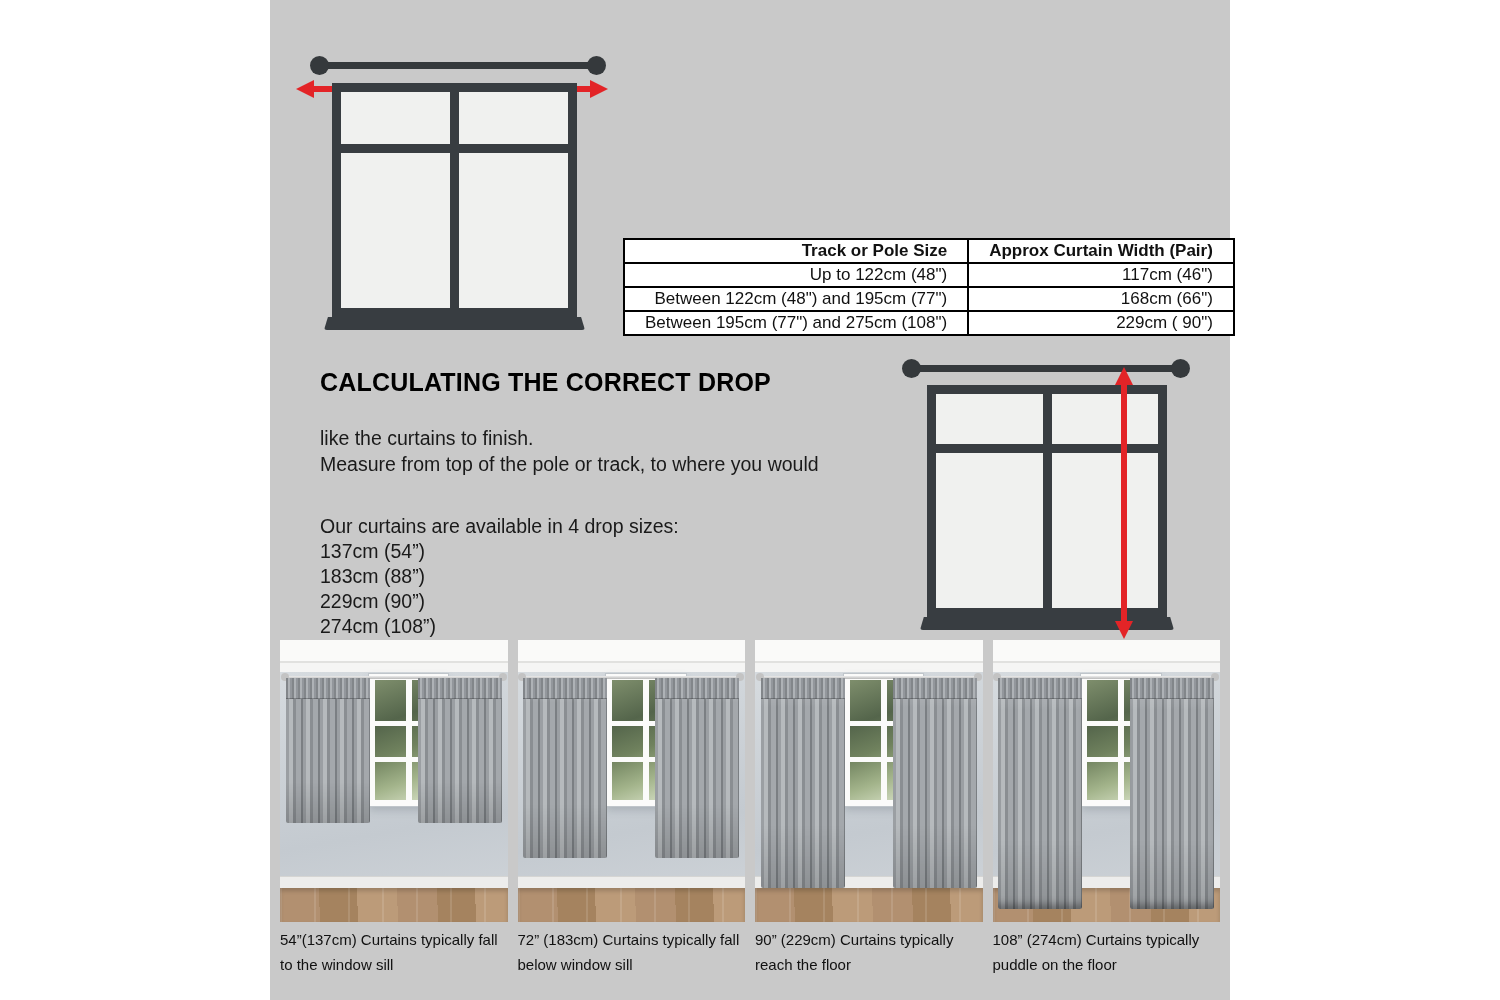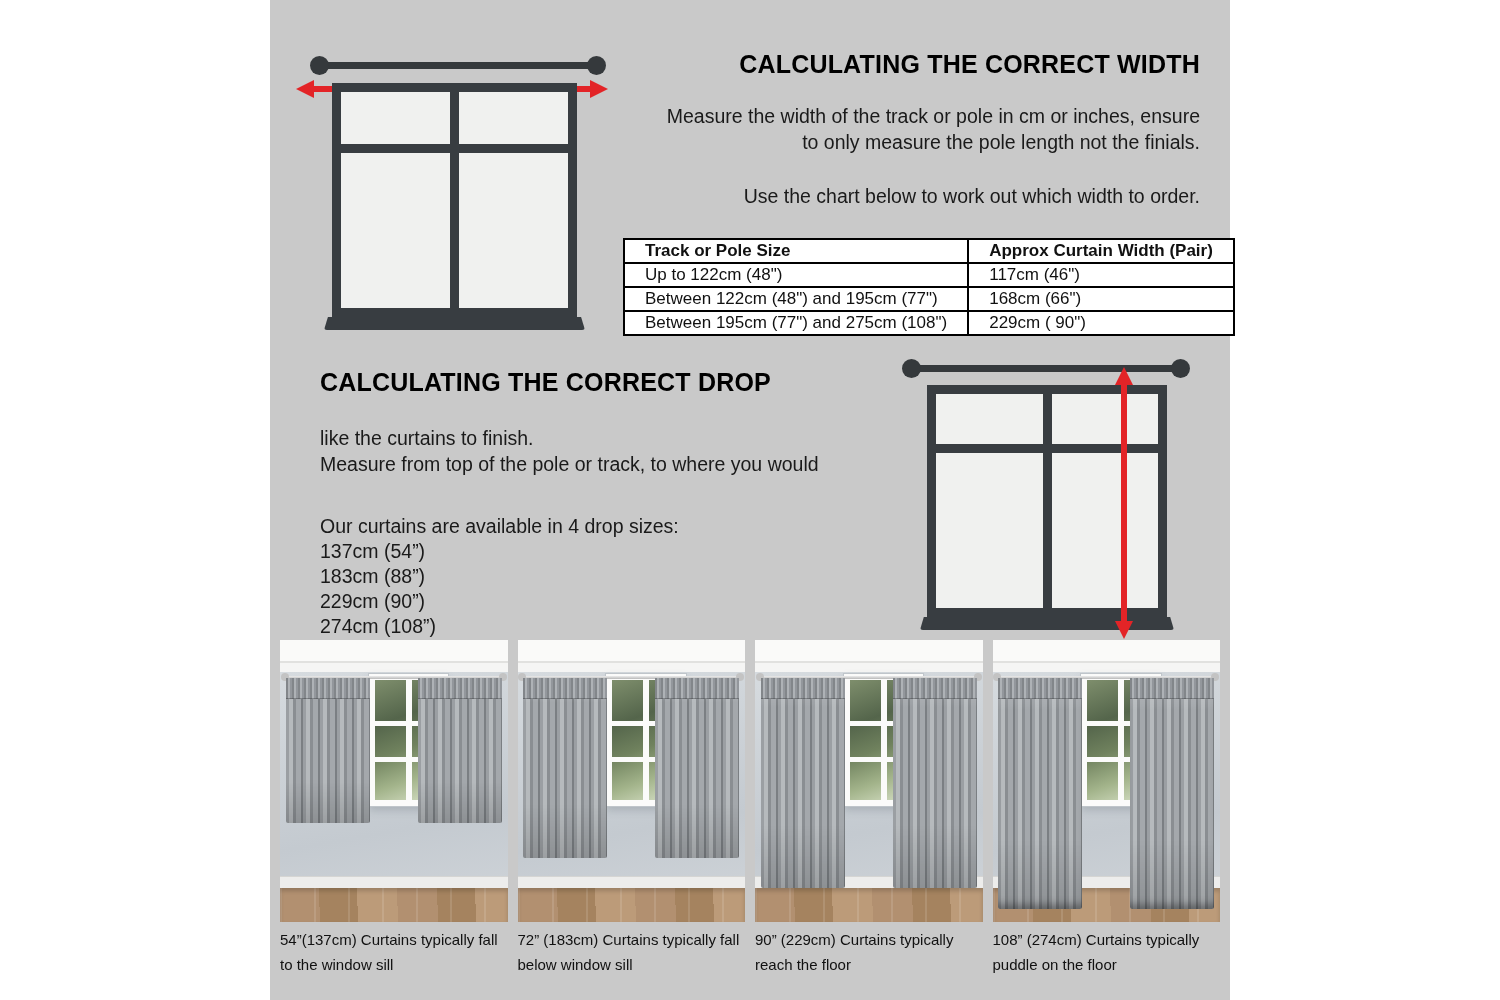--- a/index.html
+++ b/index.html
@@ -33,21 +33,21 @@
 
   
   .width-block{position:absolute;left:350px;top:50px;width:580px;text-align:right;}
   .section-title{font-size:25px;font-weight:bold;color:#000;letter-spacing:.2px;white-space:nowrap;}
   .width-block .section-title{margin-bottom:24px;}
   .body-line{font-size:19.5px;line-height:26px;color:#1a1a1a;white-space:nowrap;}
   .hint-line{margin-top:28px;}
 
   
   .size-table{position:absolute;left:353px;top:238px;border-collapse:collapse;background:#fff;table-layout:fixed;}
-  .size-table th,.size-table td{border:2px solid #000;font-size:17px;padding:0 20px;height:22px;text-align:left;white-space:nowrap;overflow:hidden;}
+  .size-table th,.size-table td{border:2px solid #000;font-size:17px;padding:0 20px;height:22px;text-align:right;white-space:nowrap;overflow:hidden;}
   .size-table th{font-weight:bold;}
   .col-a{width:326px;}
   .col-b{width:238px;}
 
   
   .drop-block{position:absolute;left:50px;top:368px;width:600px;text-align:left;}
   .drop-block .section-title{margin-bottom:28px;}
   .drop-block .sizes-intro{margin-top:36px;}
   .drop-size-line{font-size:19.5px;line-height:25px;color:#1a1a1a;}
 
@@ -100,26 +100,20 @@
       <div class="shaft"></div>
     </div>
     <div class="win win-left" style="left:62px;top:83px;width:245px;height:234px;">
       <div class="pane"></div>
       <div class="pane"></div>
       <div class="pane"></div>
       <div class="pane"></div>
     </div>
     <div class="sill" style="left:54px;top:317px;width:261px;height:13px;"></div>
 
-    <div class="width-block">
-      <div class="section-title">CALCULATING THE CORRECT WIDTH</div>
-      <div class="body-line">Measure the width of the track or pole in cm or inches, ensure</div>
-      <div class="body-line">to only measure the pole length not the finials.</div>
-      <div class="body-line hint-line">Use the chart below to work out which width to order.</div>
-    </div>
 
     <table class="size-table">
       <tbody>
           <tr>
         <th class="col-a">Track or Pole Size</th>
         <th class="col-b">Approx Curtain Width (Pair)</th>
       </tr>
       <tr>
         <td>Up to 122cm (48")</td>
         <td>117cm (46")</td>

